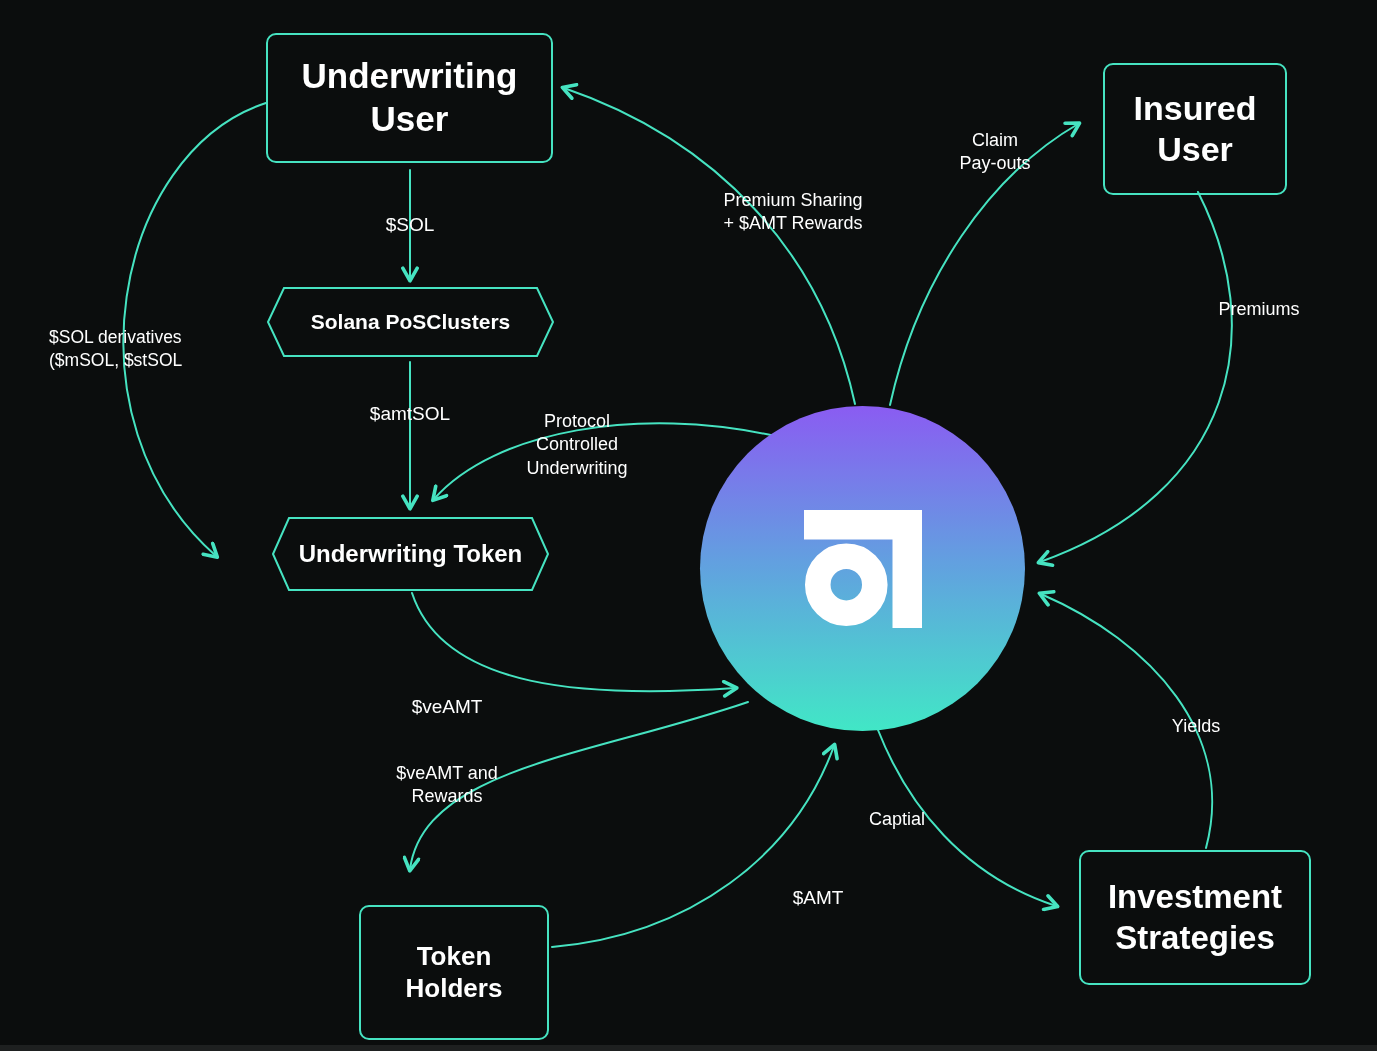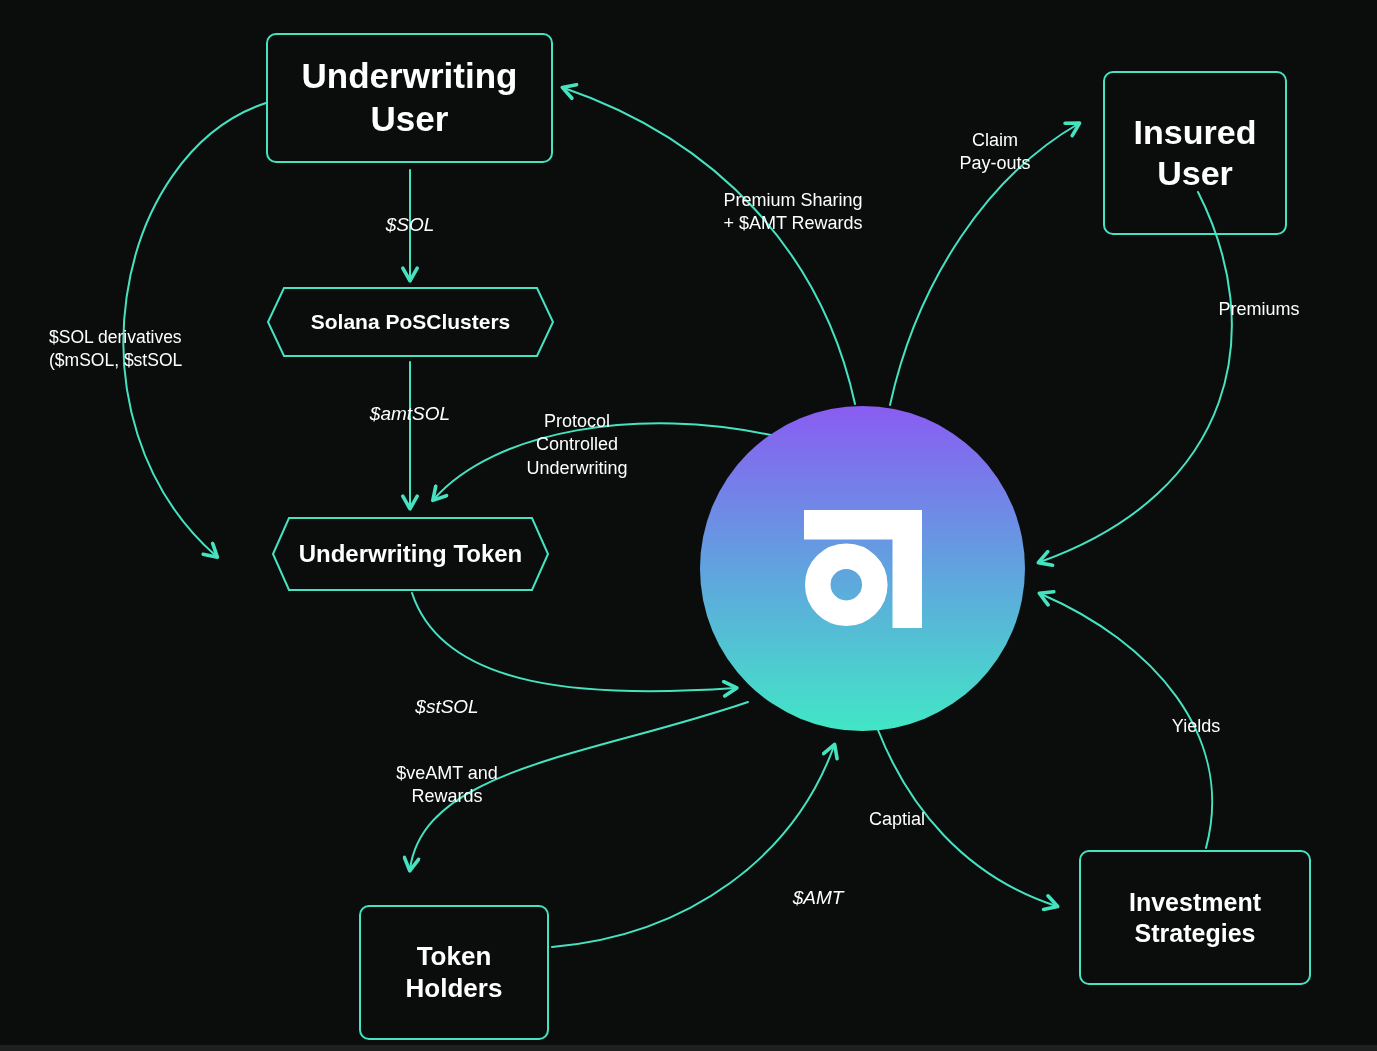--- a/index.html
+++ b/index.html
@@ -23,21 +23,21 @@
     color:var(--text);font-weight:bold;line-height:1.22;white-space:pre-line;
   }
   .node.hex{border:none;border-radius:0;}
   .node.hex .shape{position:absolute;left:0;top:0;width:100%;height:100%;}
   .node.hex .label{position:relative;}
   .edge-label{
     position:absolute;color:var(--text);text-align:center;white-space:pre-line;
     transform:translate(-50%,-50%);font-size:18px;line-height:1.3;font-weight:500;
   }
   .edge-label.left-align{transform:none;text-align:left;margin-left:16px;}
-  .edge-label.token{font-size:19px;font-style:italic;}
+  .edge-label.token{font-size:19px;}
   .hub{
     position:absolute;border-radius:50%;
     display:flex;align-items:center;justify-content:center;
     background:linear-gradient(180deg,var(--hub-gradient-top) 0%,var(--hub-gradient-mid) 48%,var(--hub-gradient-bottom) 100%);
   }
   .bottom-edge{position:absolute;left:0;bottom:0;width:100%;height:6px;background:#1e2020;}
 </style>
 </head>
 <body>
 
@@ -71,31 +71,31 @@
       <rect x="90" y="0" width="30" height="120" fill="#ffffff"></rect>
       <circle cx="43" cy="76" r="29" fill="none" stroke="#ffffff" stroke-width="26"></circle>
     </svg>
   </div>
 
   <div class="node" style="left:266px;top:33px;width:287px;height:130px;font-size:35px;">
     <span class="label">Underwriting
 User</span>
   </div>
 
-  <div class="node" style="left:1103px;top:71px;width:184px;height:164px;font-size:34px;">
+  <div class="node" style="left:1103px;top:63px;width:184px;height:132px;font-size:34px;">
     <span class="label">Insured
 User</span>
   </div>
 
   <div class="node" style="left:359px;top:905px;width:190px;height:135px;font-size:26px;">
     <span class="label">Token
 Holders</span>
   </div>
 
-  <div class="node" style="left:1079px;top:850px;width:232px;height:135px;font-size:25px;">
+  <div class="node" style="left:1079px;top:850px;width:232px;height:135px;font-size:33px;">
     <span class="label">Investment
 Strategies</span>
   </div>
 
   <div class="node hex" style="left:267px;top:287px;width:287px;height:70px;font-size:21px;">
     <svg class="shape" viewBox="0 0 287 70" preserveAspectRatio="none">
       <polygon points="17,1 270,1 286,35 270,69 17,69 1,35" fill="none" style="stroke:var(--accent)" stroke-width="2"></polygon>
     </svg>
     <span class="label">Solana PoSClusters</span>
   </div>
@@ -119,21 +119,21 @@
 
   <div class="edge-label" style="left:995px;top:152px;">Claim
 Pay-outs</div>
 
   <div class="edge-label" style="left:1259px;top:310px;">Premiums</div>
 
   <div class="edge-label" style="left:577px;top:445px;">Protocol
 Controlled
 Underwriting</div>
 
-  <div class="edge-label token" style="left:447px;top:707px;">$stSOL</div>
+  <div class="edge-label token" style="left:447px;top:707px;">$veAMT</div>
 
   <div class="edge-label" style="left:447px;top:785px;">$veAMT and
 Rewards</div>
 
   <div class="edge-label token" style="left:818px;top:898px;">$AMT</div>
 
   <div class="edge-label" style="left:897px;top:820px;">Captial</div>
 
   <div class="edge-label" style="left:1196px;top:727px;">Yields</div>
 

